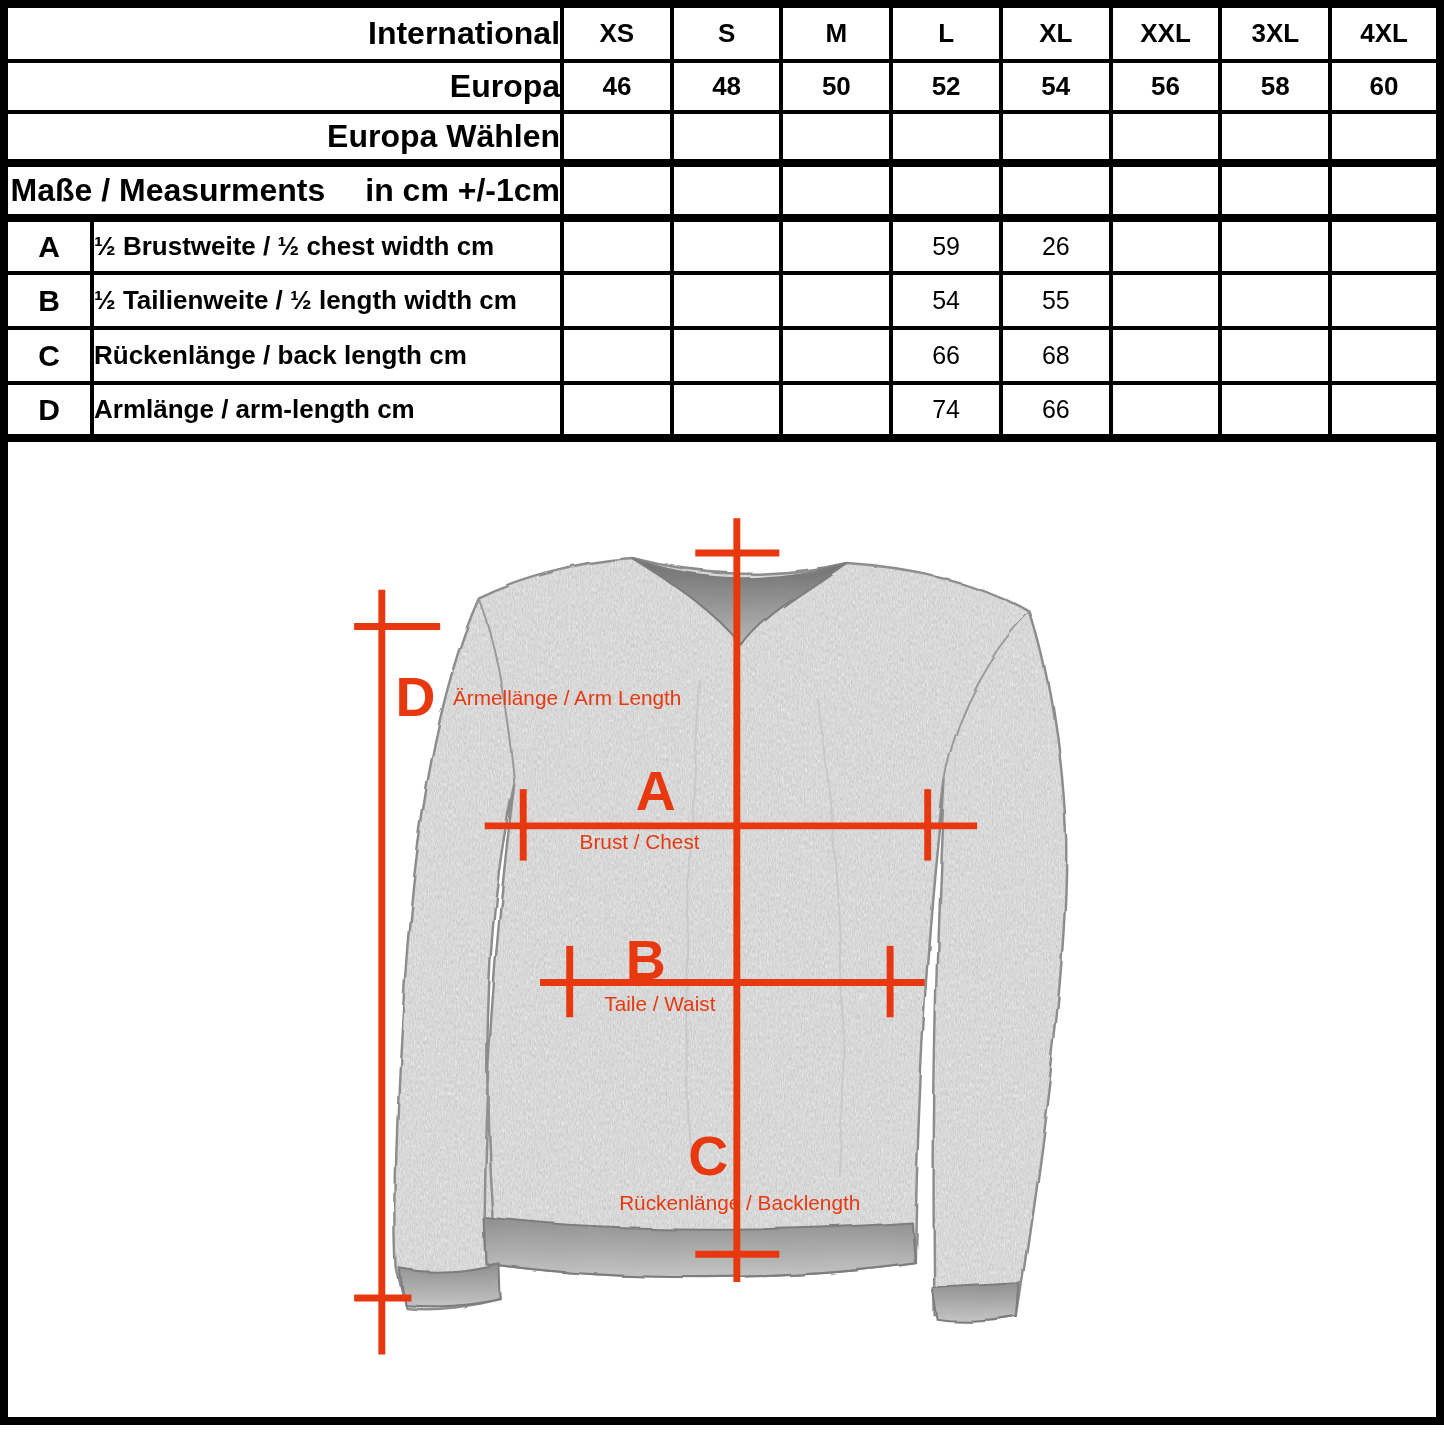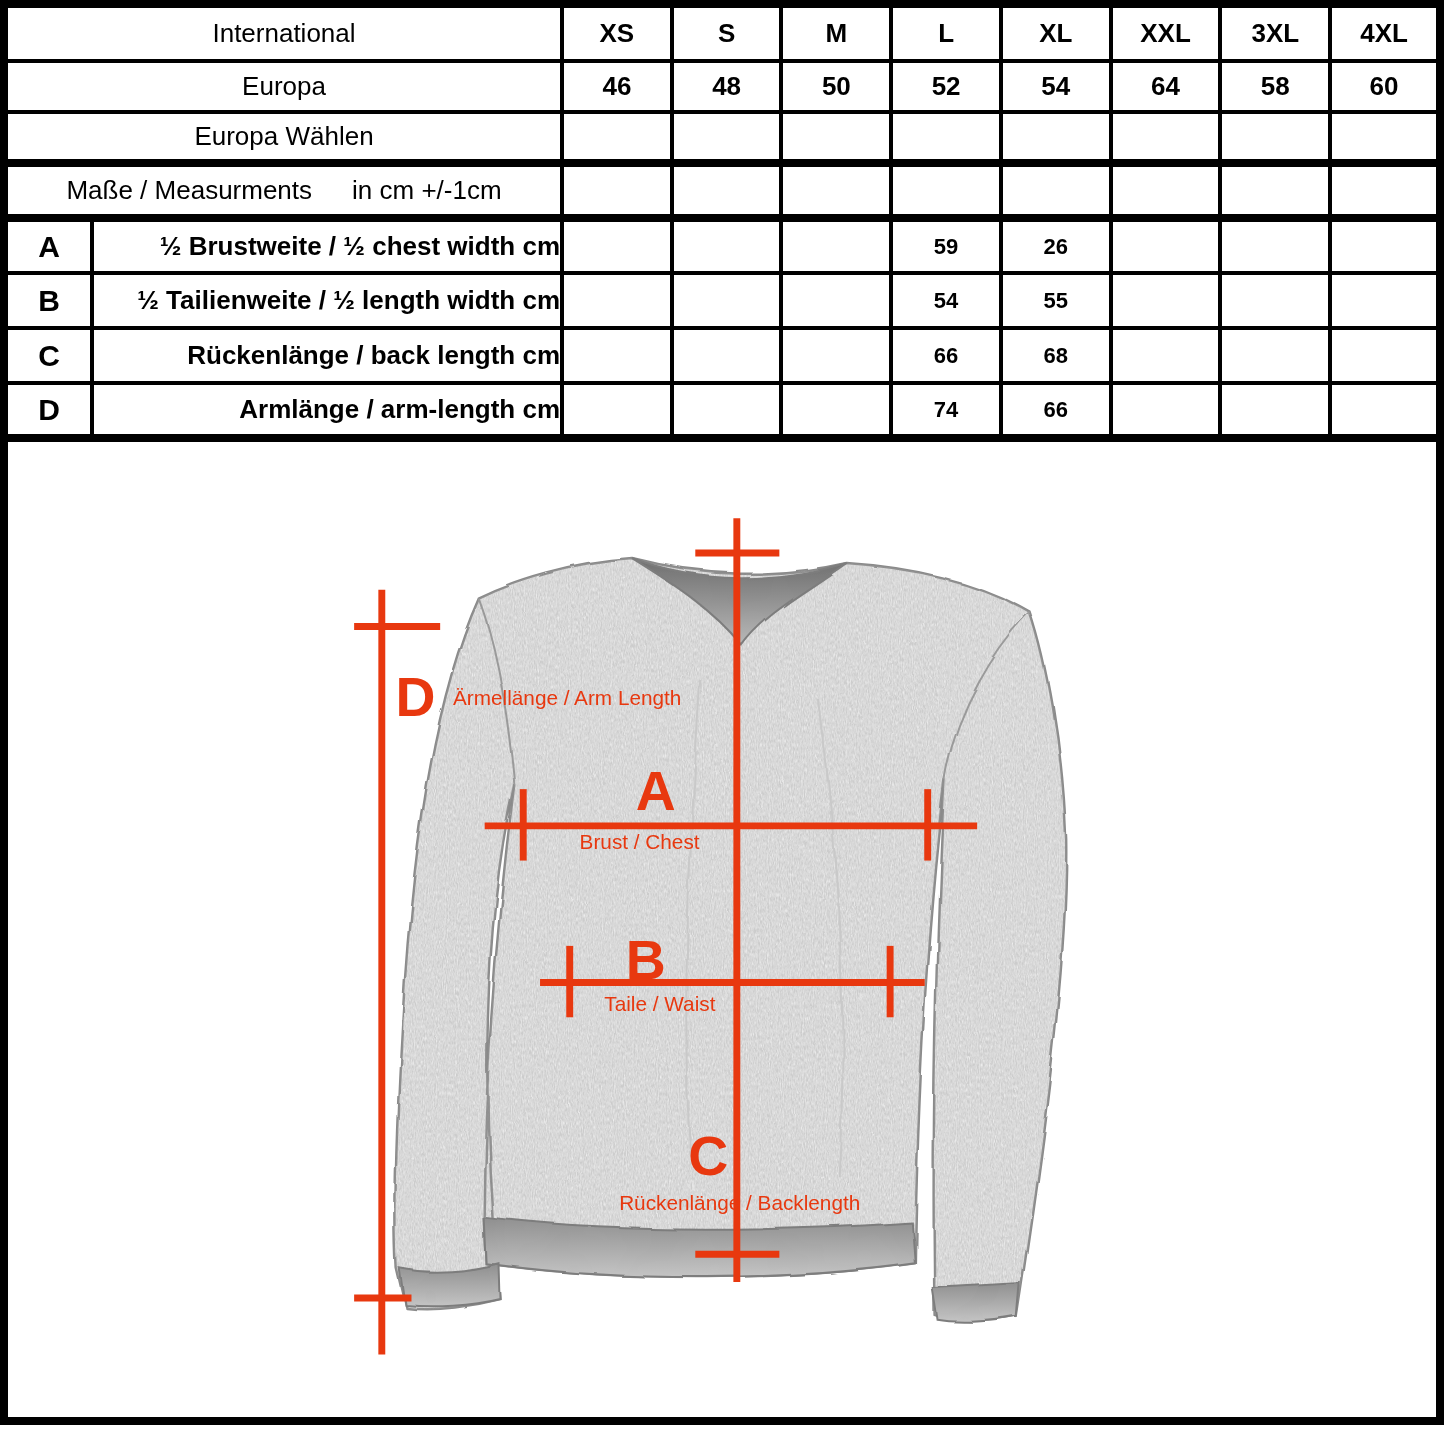--- a/index.html
+++ b/index.html
@@ -15,41 +15,40 @@
   }
   table.size-chart td {
     border: 4px solid #000;
     background: #fff;
     overflow: hidden;
     vertical-align: middle;
     padding: 0;
   }
   td.lab {
     background: #c0c0c0;
-    font-weight: normal;
-    font-size: 26px;
+    font-weight: bold;
+    font-size: 32px;
     padding-left: 14px;
-    text-align: center;
+    text-align: right;
   }
   td.desc {
     background: #c0c0c0;
     font-weight: bold;
     font-size: 26px;
     padding-left: 14px;
     border-left-width: 5px;
-    text-align: right;
   }
   td.letter {
     background: #fff;
     font-weight: bold;
     font-size: 30px;
     text-align: center;
   }
   td.sz { text-align: center; font-weight: bold; font-size: 26px; }
-  td.val { font-weight: bold; font-size: 22px; }
+  td.val { font-weight: normal; font-size: 25px; }
   td.alt { background: #c0c0c0; }
   td.fs { border-left-width: 7px; }
   tr.r1 { height: 57px; }
   tr.r2, tr.r3 { height: 51px; }
   tr.r4 { height: 55px; }
   tr.m  { height: 55px; }
   tr.thick td { border-bottom-width: 8px; }
   .note { margin-left: 40px; }
 
   
@@ -102,21 +101,21 @@
     <td class="sz alt">4XL</td>
   </tr>
 
   <tr class="r2">
     <td class="lab" colspan="2">Europa</td>
     <td class="sz fs">46</td>
     <td class="sz alt">48</td>
     <td class="sz">50</td>
     <td class="sz alt">52</td>
     <td class="sz">54</td>
-    <td class="sz alt">64</td>
+    <td class="sz alt">56</td>
     <td class="sz">58</td>
     <td class="sz alt">60</td>
   </tr>
 
   <tr class="r3 thick">
     <td class="lab" colspan="2">Europa Wählen</td>
     <td class="sz fs"></td>
     <td class="sz alt"></td>
     <td class="sz"></td>
     <td class="sz alt"></td>

